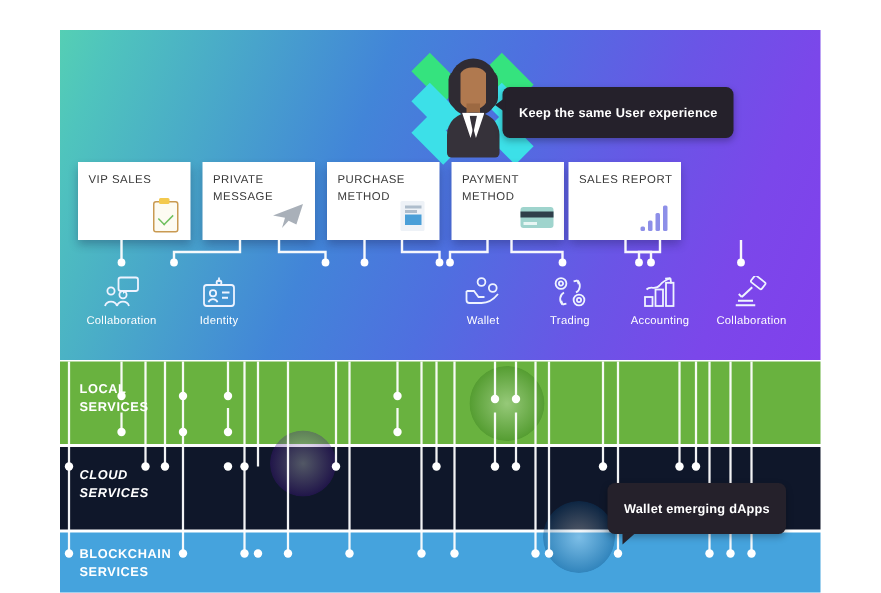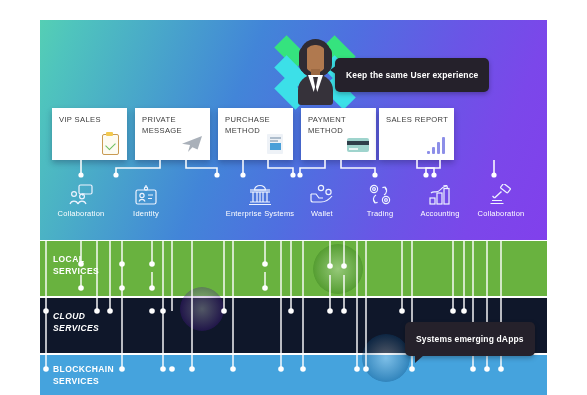--- a/index.html
+++ b/index.html
@@ -232,32 +232,20 @@
       <svg width="24" height="22" viewBox="0 0 24 22" fill="none" stroke="#eef3ff" stroke-width="1.2">
         <path d="M12 1 v3"></path>
           <circle cx="12" cy="4.5" r="1.6"></circle>
         <rect x="2" y="6" width="20" height="14" rx="1.8"></rect>
         <circle cx="8" cy="11.5" r="2.1"></circle>
           <path d="M5 17.5 a3.2 3.2 0 0 1 6 0"></path>
         <path d="M14 11 h5M14 14.5 h4"></path>
       </svg>
       </div>
     <div class="lb">Identity</div>
-  </div>
-  <div class="feat" style="left:225px">
-    <div class="g">
-      <svg width="24" height="22" viewBox="0 0 24 22" fill="none" stroke="#eef3ff" stroke-width="1.2">
-        <path d="M12 1.5 a5.5 4.5 0 0 1 5.5 4.5 h-11 a5.5 4.5 0 0 1 5.5 -4.5z"></path>
-        <path d="M2 8 h20"></path>
-          <path d="M2 6 h20"></path>
-        <path d="M5 8 v10M9 8 v10M12 8 v10M15 8 v10M19 8 v10"></path>
-        <path d="M2 18 h20M1 20.5 h22"></path>
-      </svg>
-      </div>
-    <div class="lb">Enterprise Systems</div>
   </div>
   <div class="feat" style="left:287px">
     <div class="g">
       <svg width="26" height="22" viewBox="0 0 26 22" fill="none" stroke="#eef3ff" stroke-width="1.2">
         <circle cx="12" cy="4" r="2.6"></circle>
           <circle cx="19.5" cy="8" r="2.6"></circle>
         <path d="M2 10 h5 l3 4 h4"></path>
         <path d="M2 10 v6 a2 2 0 0 0 2 2 h8 c5 0 9 -3.5 11 -6"></path>
       </svg>
       </div>
@@ -392,15 +380,15 @@
         <circle cx="303" cy="369" r="2.8"></circle>
       <circle cx="357" cy="369" r="2.8"></circle>
         <circle cx="366" cy="369" r="2.8"></circle>
       <circle cx="412" cy="369" r="2.8"></circle>
         <circle cx="473" cy="369" r="2.8"></circle>
       <circle cx="487" cy="369" r="2.8"></circle>
         <circle cx="501" cy="369" r="2.8"></circle>
     </g>
   </svg>
 
-  <div class="tip tip-dapps">Systems emerging dApps</div>
+  <div class="tip tip-dapps">Wallet emerging dApps</div>
 
 </div>
 
 </body></html>

